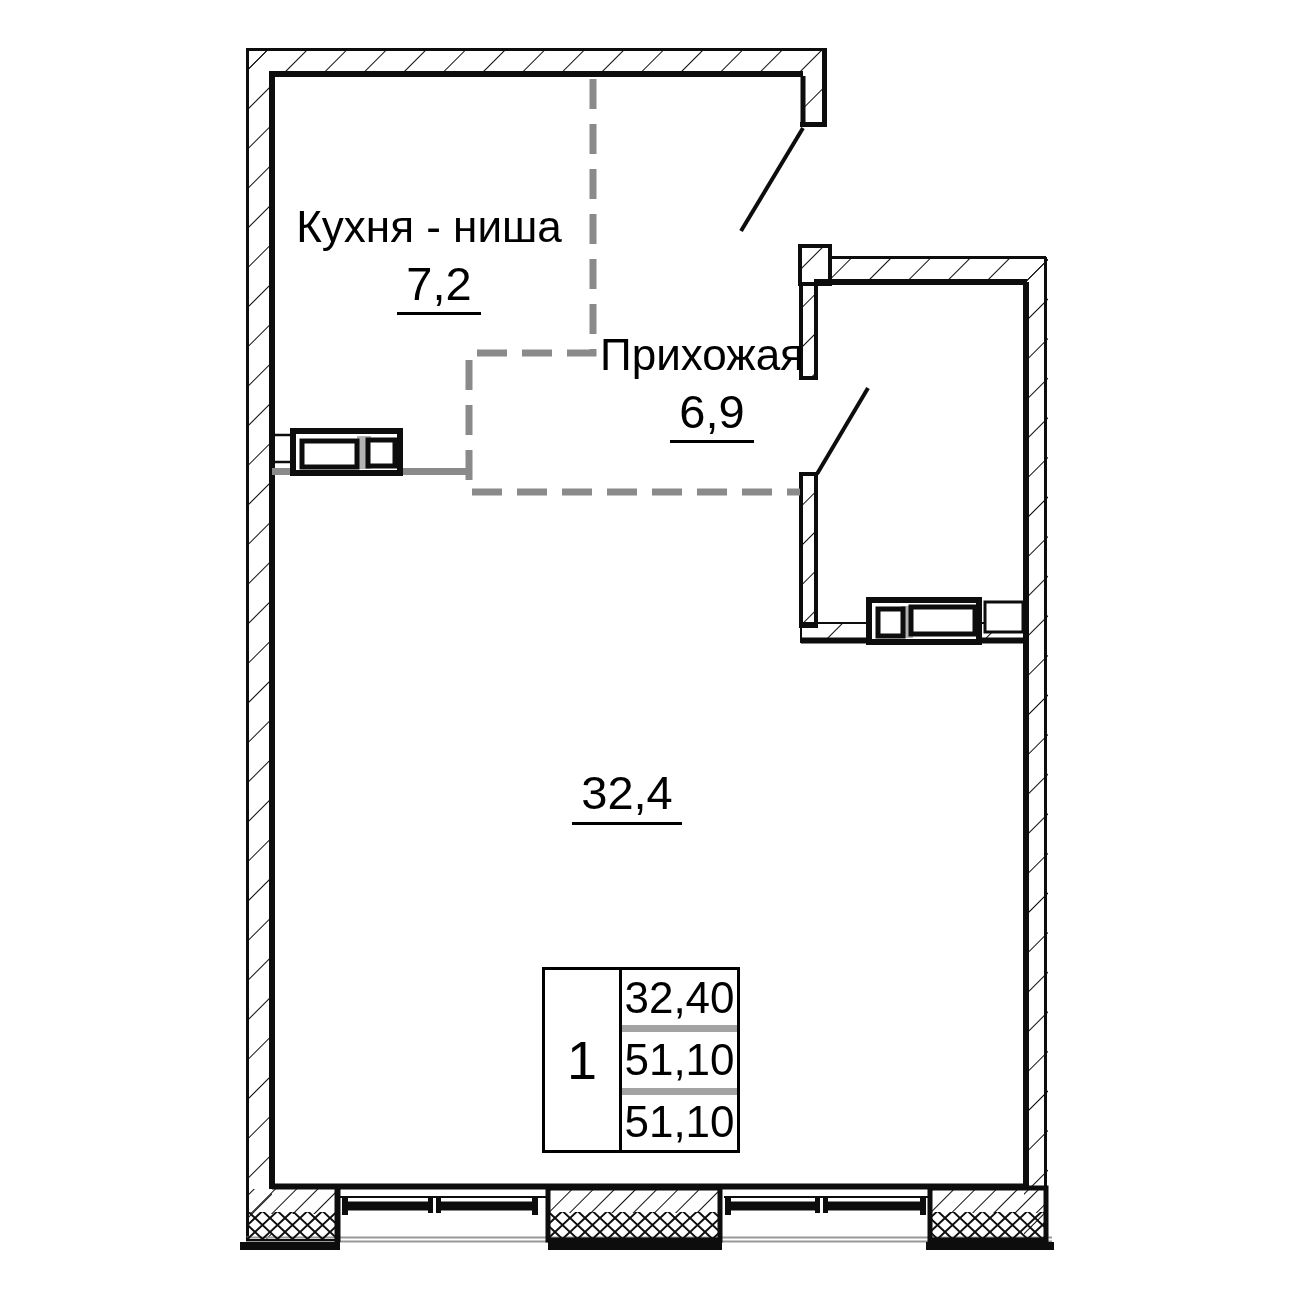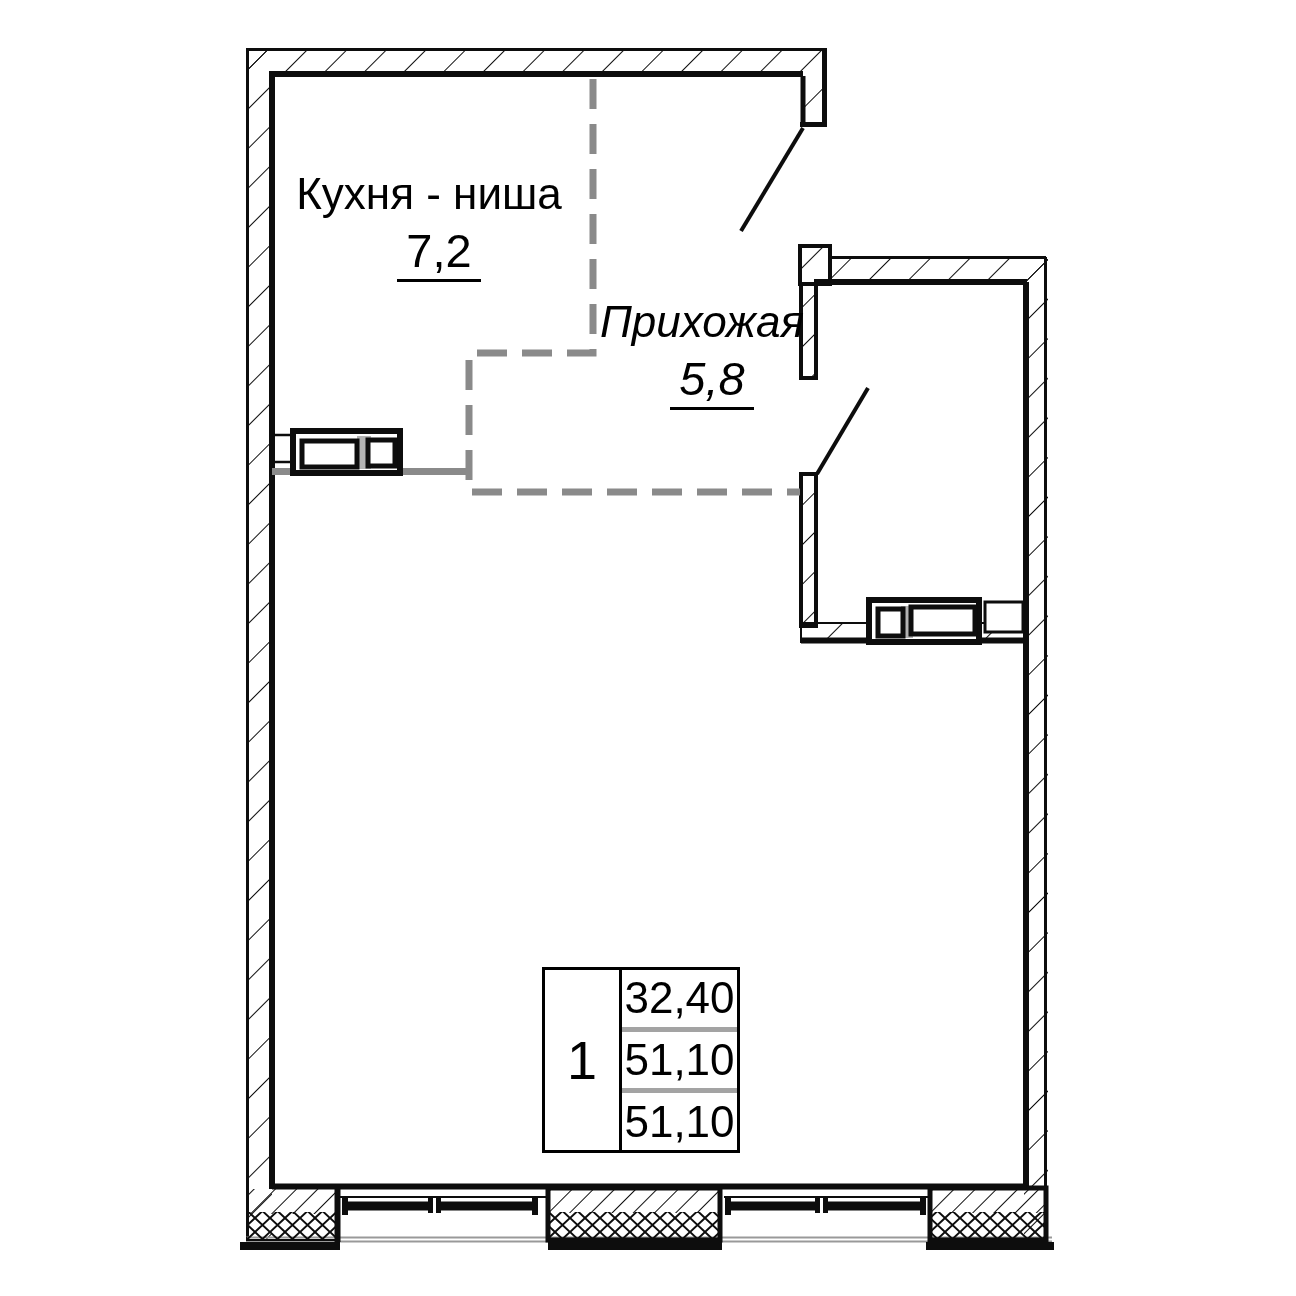--- a/index.html
+++ b/index.html
@@ -1,31 +1,31 @@
 <!DOCTYPE html>
 <html><head>
 <meta charset="utf-8">
 <style>
   html,body{margin:0;padding:0;background:#ffffff;}
   body{width:1296px;height:1296px;position:relative;overflow:hidden;
        font-family:"Liberation Sans","DejaVu Sans",sans-serif;color:#000;}
   #plan{position:absolute;left:0;top:0;width:1296px;height:1296px;}
   svg{position:absolute;left:0;top:0;}
   .room-label{position:absolute;text-align:center;}
-  .room-name{font-size:44px;line-height:1.2;white-space:nowrap;}
+  .room-name{font-size:44px;line-height:1.2;white-space:nowrap;margin-top:33px;}
   .room-area{margin-top:4px;padding-left:20px;}
   .room-area span{display:inline-block;font-size:47px;line-height:1.1;
                   border-bottom:3px solid #000;padding:0 9px 3px 9px;}
   .stamp{position:absolute;left:542px;top:967px;width:198px;height:186px;
          border:3px solid #000;box-sizing:border-box;display:flex;background:#fff;}
   .stamp-left{width:74px;border-right:3px solid #000;display:flex;
               align-items:center;justify-content:center;font-size:54px;}
   .stamp-right{flex:1;display:flex;flex-direction:column;}
   .stamp-cell{flex:1;display:flex;align-items:center;justify-content:center;
-              font-size:44px;border-bottom:5px solid #a3a3a3;}
+              font-size:44px;border-bottom:7px solid #a3a3a3;}
   .stamp-cell:last-child{border-bottom:none;}
 </style>
 </head>
 <body>
 
 <div id="plan">
 
 <svg width="1296" height="1296" viewBox="0 0 1296 1296">
   <defs>
     <pattern id="hatchWall" width="28" height="28" patternUnits="userSpaceOnUse" patternTransform="rotate(45)">
@@ -142,27 +142,28 @@
       <rect x="920" y="1197" width="6" height="18" fill="#0d0d0d"></rect>
     </g>
   </g>
 </svg>
 
   <div class="room-label" style="left:269px;top:168px;width:320px;">
     <div class="room-name">Кухня - ниша</div>
     <div class="room-area"><span>7,2</span></div>
   </div>
 
-  <div class="room-label" style="left:542px;top:296px;width:320px;font-style:italic;">
+  <div class="room-label" style="left:542px;top:296px;width:320px;">
     <div class="room-name">Прихожая</div>
-    <div class="room-area"><span>5,8</span></div>
+    <div class="room-area"><span>6,9</span></div>
   </div>
 
 
   <div class="room-label" style="left:437px;top:763px;width:360px;">
+    <div class="room-area"><span>32,4</span></div>
   </div>
 
   <div class="stamp">
     <div class="stamp-left">1</div>
     <div class="stamp-right">
       <div class="stamp-cell">32,40</div>
       <div class="stamp-cell">51,10</div>
       <div class="stamp-cell">51,10</div>
     </div>
   </div>

